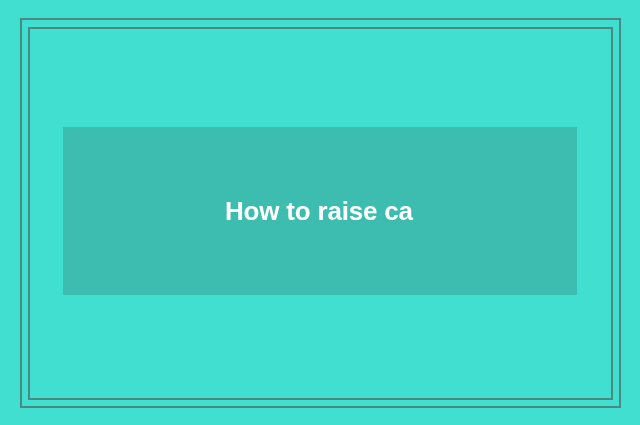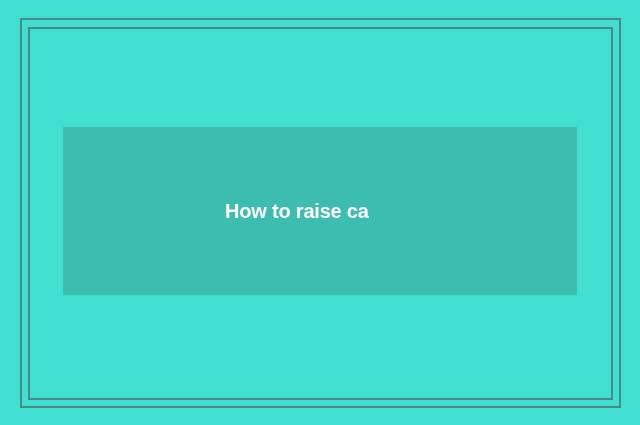--- a/index.html
+++ b/index.html
@@ -62,21 +62,21 @@
     align-items: flex-start;
     box-sizing: border-box;
     padding-left: 162px;
     padding-right: 20px;
   }
 
   
   .title-line {
     color: #ffffff;
     font-family: "Liberation Sans", sans-serif;
-    font-size: 20px;
+    font-size: 26px;
     font-weight: bold;
     line-height: 38px;
     letter-spacing: -0.2px;
     white-space: pre;
     text-align: left;
   }
 </style>
 </head>
 <body>
 

